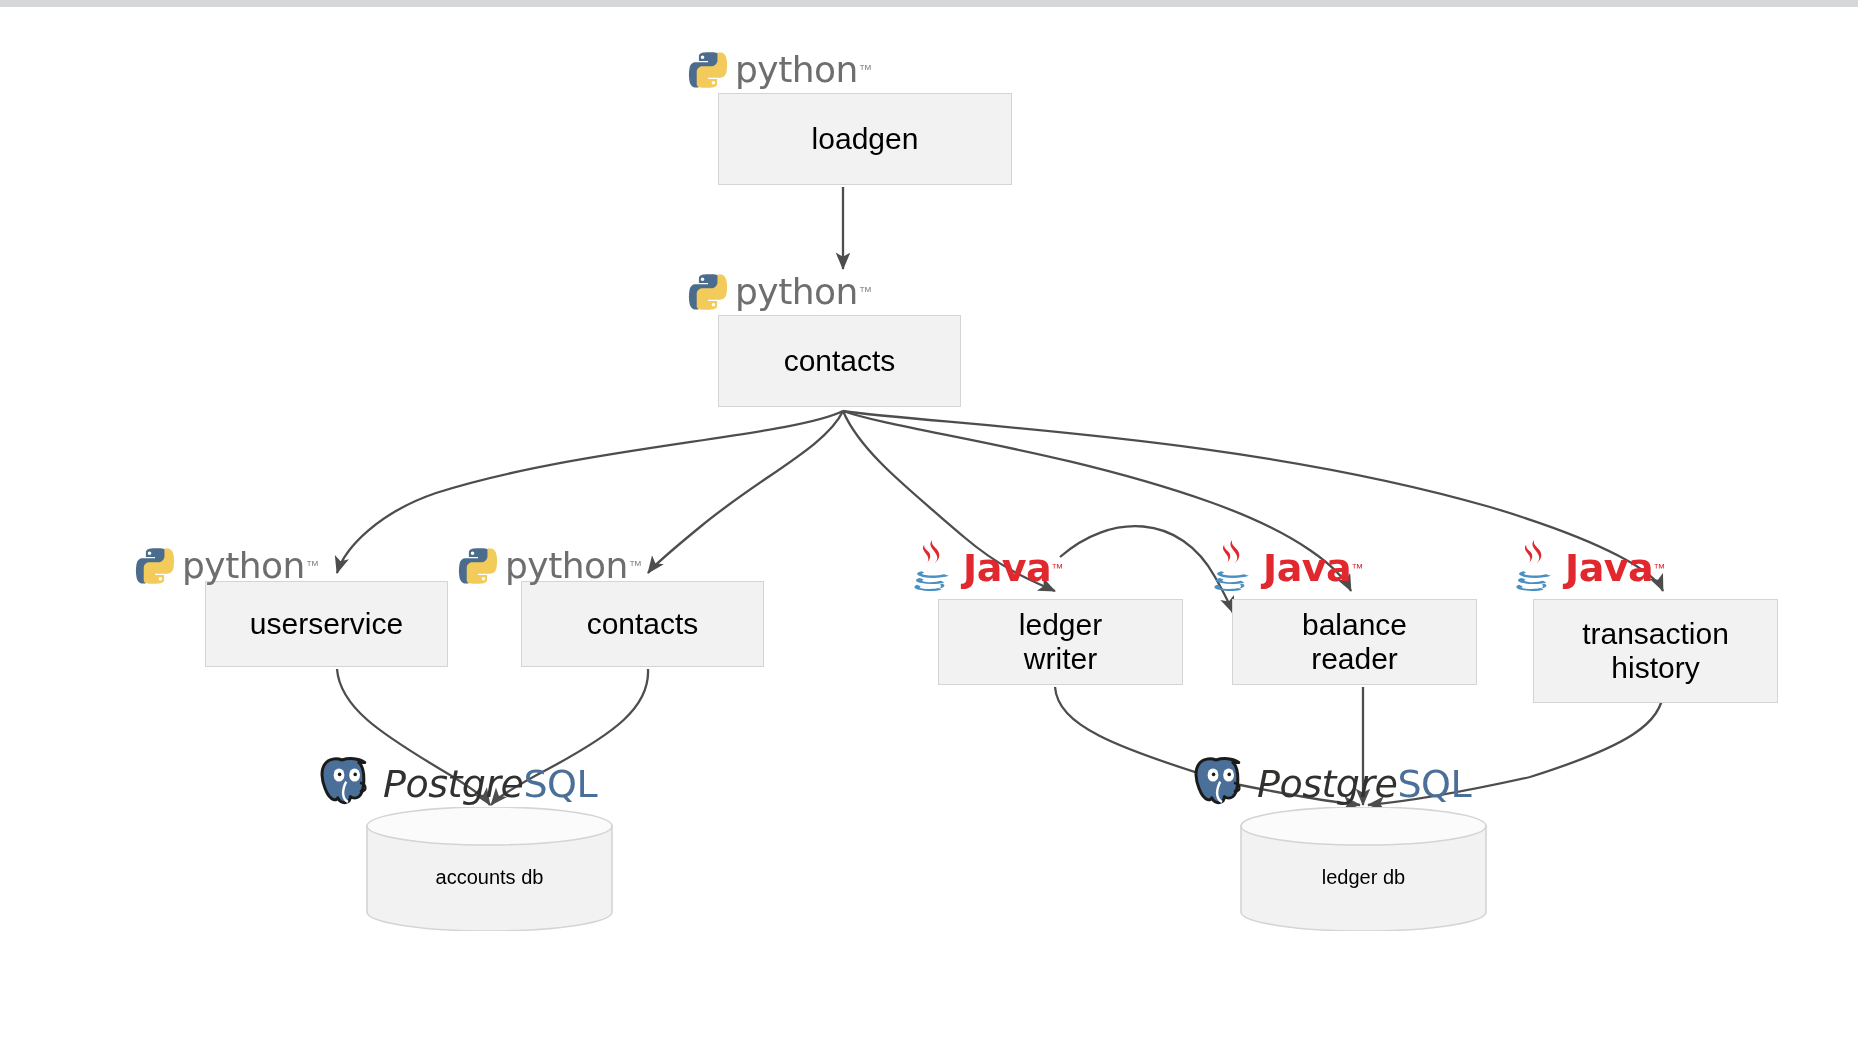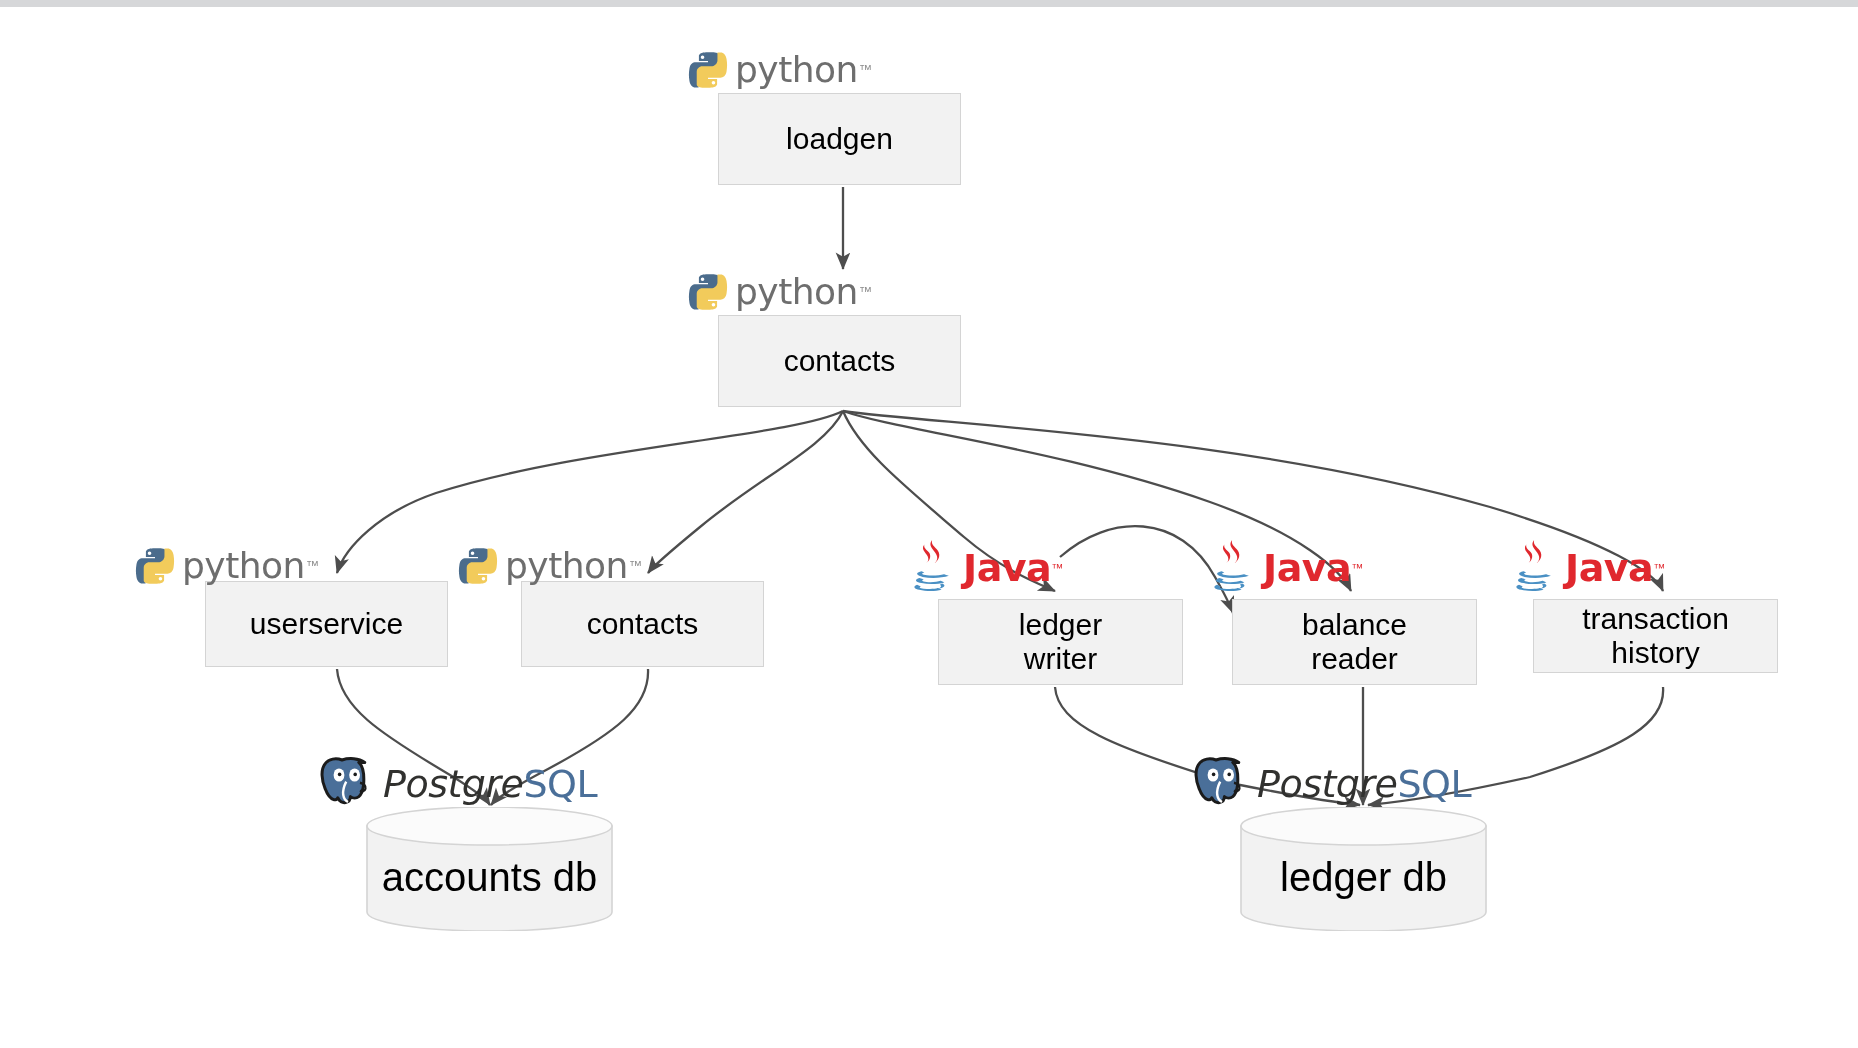--- a/index.html
+++ b/index.html
@@ -50,21 +50,21 @@
     white-space: pre-line;
     font-family: "Liberation Sans", sans-serif;
   }
   .db {
     position: absolute;
     box-sizing: border-box;
     display: flex;
     align-items: center;
     justify-content: center;
     color: #000000;
-    font-size: 40px;
+    font-size: 20px;
     text-align: center;
     font-family: "Liberation Sans", sans-serif;
   }
   .db .cyl {
     position: absolute;
     left: 0; top: 0;
     width: 100%;
     height: 100%;
   }
   .db .dblabel {
@@ -265,29 +265,29 @@
         <circle cx="36" cy="32" r="3"></circle>
         <circle cx="62" cy="32" r="3"></circle>
       </g>
       <path d="M47 44c-3 6-6 14-5 22 1 6 4 10 8 12" fill="none" stroke="#ffffff" stroke-width="4"></path>
       <path d="M70 46c6 1 10 5 9 10-1 4-6 5-9 3" fill="none" stroke="#1b1b1b" stroke-width="4"></path>
     </svg>
     <span class="wordmark pg-word"><span class="pg-dark">Postgre</span><span class="pg-blue">SQL</span></span>
   </div>
 
   <div id="node-layer">
-      <div class="node" style="left: 718px; top: 86px; width: 243px; height: 92px; background: rgb(242, 242, 242); border-color: rgb(212, 212, 212);"><span>loadgen</span></div>
+      <div class="node" style="left: 718px; top: 86px; width: 294px; height: 92px; background: rgb(242, 242, 242); border-color: rgb(212, 212, 212);"><span>loadgen</span></div>
       <div class="node" style="left: 718px; top: 308px; width: 243px; height: 92px; background: rgb(242, 242, 242); border-color: rgb(212, 212, 212);"><span>contacts</span></div>
       <div class="node" style="left: 205px; top: 574px; width: 243px; height: 86px; background: rgb(242, 242, 242); border-color: rgb(212, 212, 212);"><span>userservice</span></div>
       <div class="node" style="left: 521px; top: 574px; width: 243px; height: 86px; background: rgb(242, 242, 242); border-color: rgb(212, 212, 212);"><span>contacts</span></div>
       <div class="node" style="left: 938px; top: 592px; width: 245px; height: 86px; background: rgb(242, 242, 242); border-color: rgb(212, 212, 212);"><span>ledger
 writer</span></div>
       <div class="node" style="left: 1232px; top: 592px; width: 245px; height: 86px; background: rgb(242, 242, 242); border-color: rgb(212, 212, 212);"><span>balance
 reader</span></div>
-      <div class="node" style="left: 1533px; top: 592px; width: 245px; height: 74px; background: rgb(242, 242, 242); border-color: rgb(212, 212, 212);"><span>transaction
+      <div class="node" style="left: 1533px; top: 592px; width: 245px; height: 104px; background: rgb(242, 242, 242); border-color: rgb(212, 212, 212);"><span>transaction
 history</span></div>
       <div class="db" style="left: 366px; top: 800px; width: 247px; height: 124px;">
         <svg class="cyl" viewBox="0 0 247 124" preserveAspectRatio="none">
           <path d="M 1,19 L 1,105 A 122.5,19 0 0 0 246,105 L 246,19 Z" fill="#f2f2f2" stroke="#d4d4d4" stroke-width="1.6"></path>
           <ellipse cx="123.5" cy="19" rx="122.5" ry="19" fill="#fbfbfb" stroke="#d4d4d4" stroke-width="1.6"></ellipse>
         </svg>
         <span class="dblabel">accounts db</span>
       </div>
       <div class="db" style="left: 1240px; top: 800px; width: 247px; height: 124px;">
         <svg class="cyl" viewBox="0 0 247 124" preserveAspectRatio="none">

